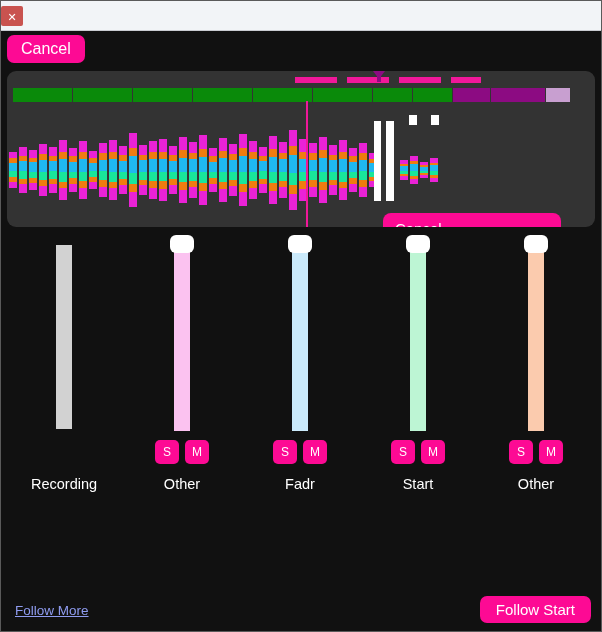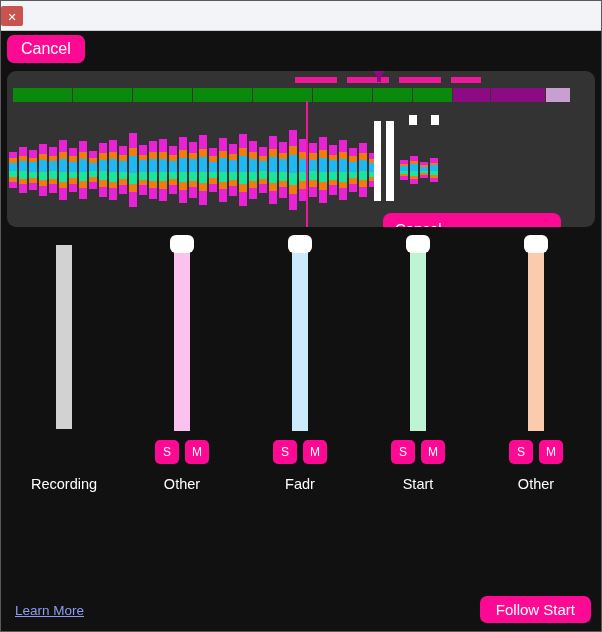--- a/index.html
+++ b/index.html
@@ -570,17 +570,17 @@
         </div>
         <div class="sm-row">
           <button class="sm-btn">S</button>
           <button class="sm-btn">M</button>
         </div>
         <div class="strip-label">Other</div>
       </div>
     </div>
 
   <div class="footer">
-    <span class="learn-more">Learn More</span>
+    <span class="learn-more">Follow More</span>
     <button class="quick-start">Follow Start</button>
   </div>
 
 </div>
 
 </body></html>

